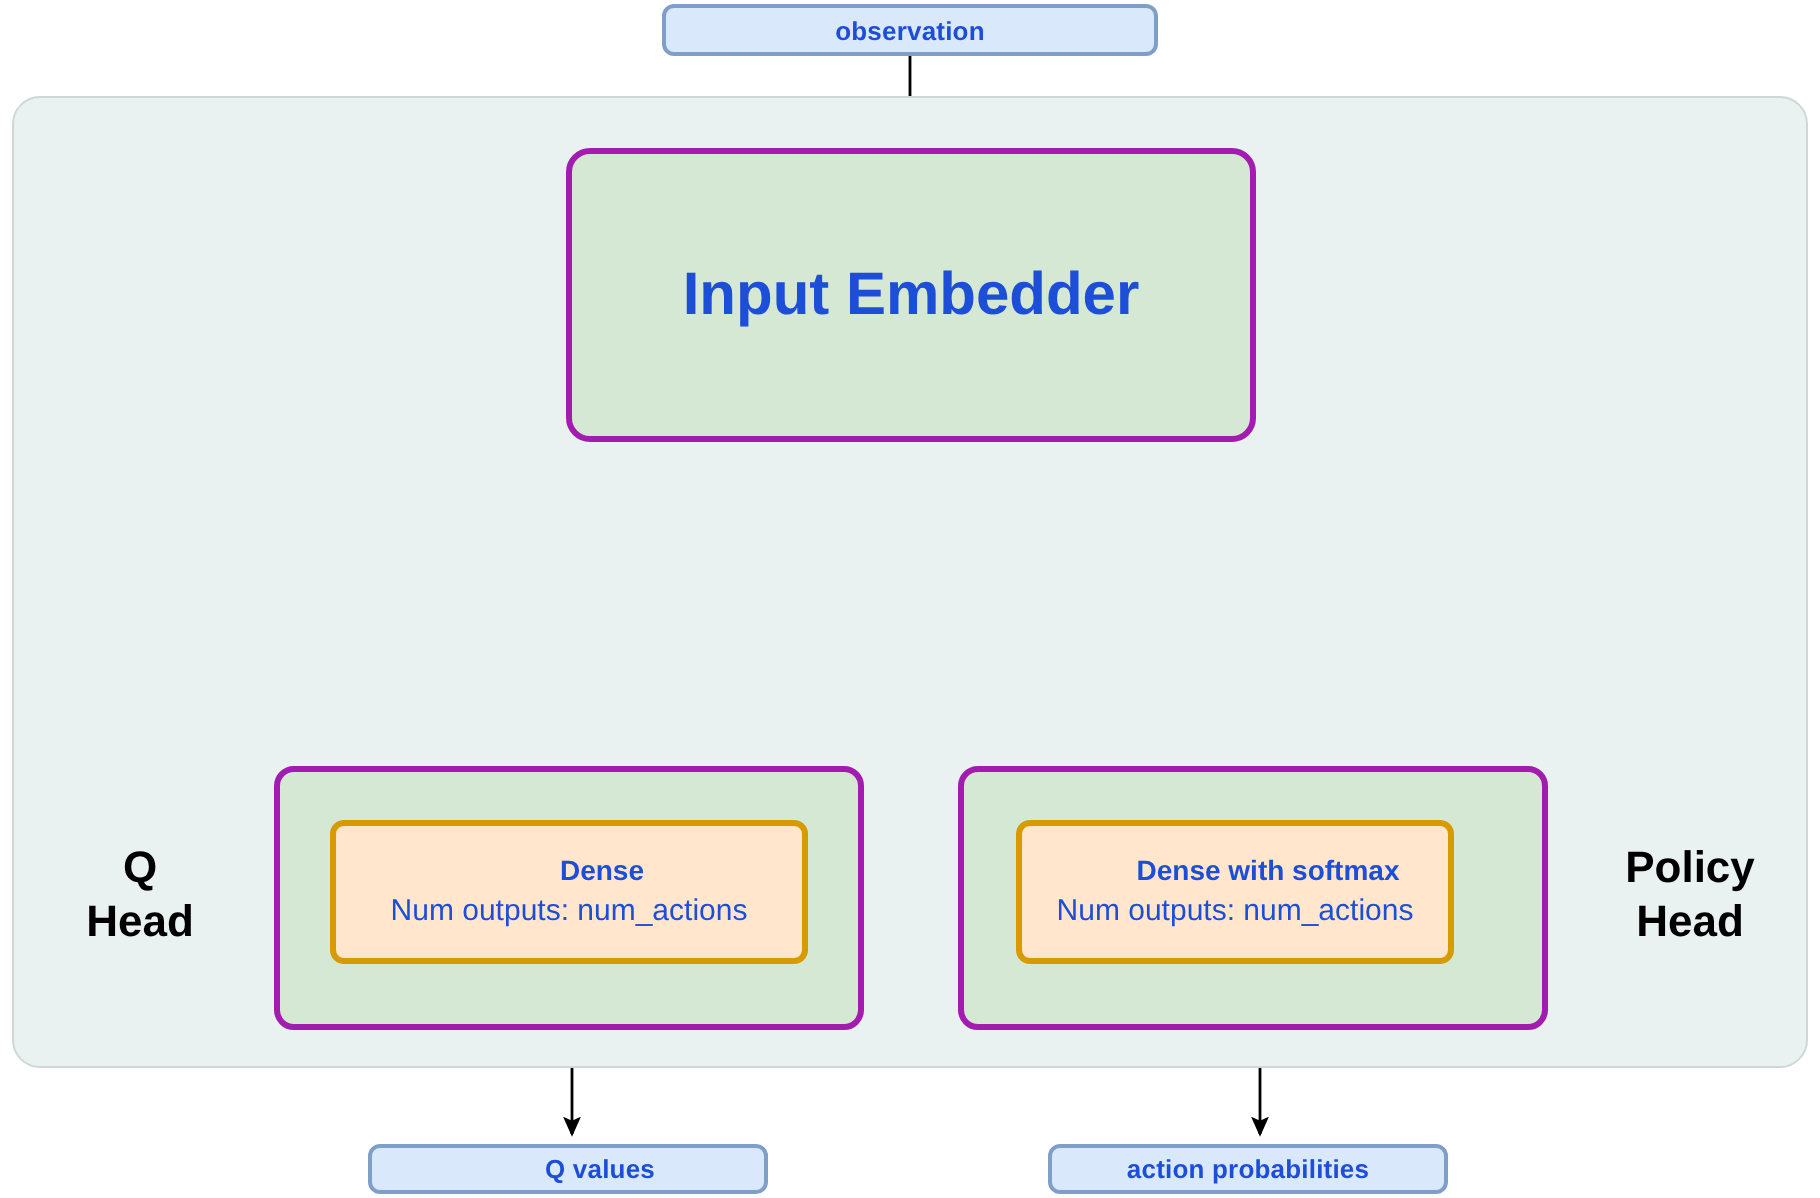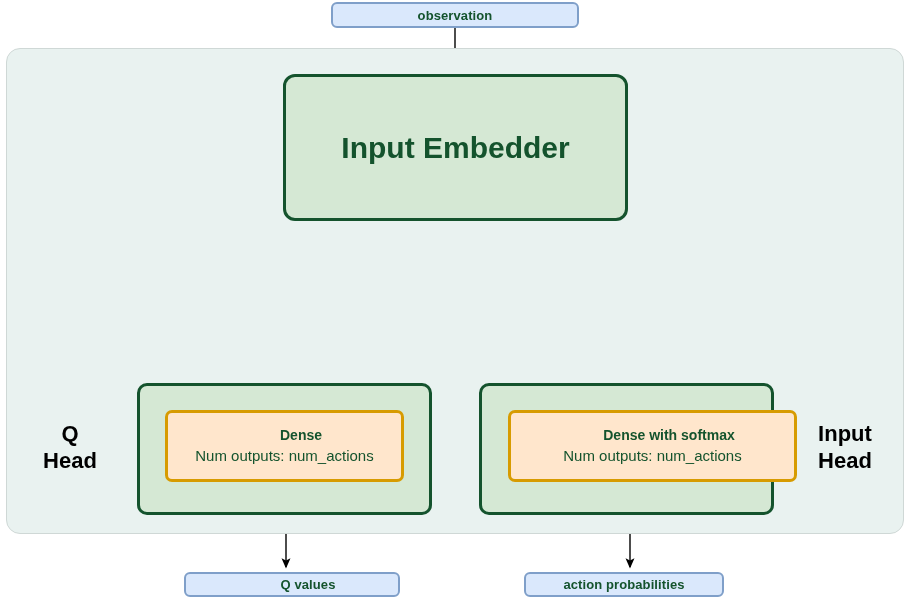--- a/index.html
+++ b/index.html
@@ -25,21 +25,21 @@
 
   
   .node {
     position: absolute;
     box-sizing: border-box;
     display: flex;
     flex-direction: column;
     align-items: center;
     justify-content: center;
     text-align: center;
-    color: #14532d;
+    color: #1d4ed8;
   }
 
   
   .container-box {
     background: #e9f2f0;
     border: 1px solid #cfd8d6;
     border-radius: 14px;
   }
 
   
@@ -48,21 +48,21 @@
     border: 2px solid #7f9fc9;
     border-radius: 6px;
     font-weight: bold;
     font-size: 13px;
     letter-spacing: 0.1px;
   }
 
   
   .green-box {
     background: #d5e8d4;
-    border: 3px solid #14532d;
+    border: 3px solid #a21caf;
     border-radius: 12px;
     font-weight: bold;
   }
 
   .green-box.head-group {
     border-width: 3px;
     border-radius: 10px;
   }
 
   
@@ -160,31 +160,31 @@
     <span class="orange-sub">Num outputs: num_actions</span>
   </div>
 
   <div class="head-label" style="left:20px; top:420px; width:100px;">
     <div>Q</div>
     <div>Head</div>
   </div>
 
   <div class="node green-box head-group" style="left:479px; top:383px; width:295px; height:132px;"></div>
 
-  <div class="node orange-box" style="left:508px; top:410px; width:289px; height:72px;">
+  <div class="node orange-box" style="left:508px; top:410px; width:219px; height:72px;">
     <span class="orange-title">Dense with softmax</span>
     <span class="orange-sub">Num outputs: num_actions</span>
   </div>
 
   <div class="head-label" style="left:790px; top:420px; width:110px;">
-    <div>Input</div>
+    <div>Policy</div>
     <div>Head</div>
   </div>
 
-  <div class="node io-box" style="left:184px; top:572px; width:216px; height:25px;padding-left:32px;">
+  <div class="node io-box" style="left:184px; top:572px; width:200px; height:25px;padding-left:32px;">
     <span>Q values</span>
   </div>
 
   <div class="node io-box" style="left:524px; top:572px; width:200px; height:25px;">
     <span>action probabilities</span>
   </div>
 
 </div>
 
 </body></html>

